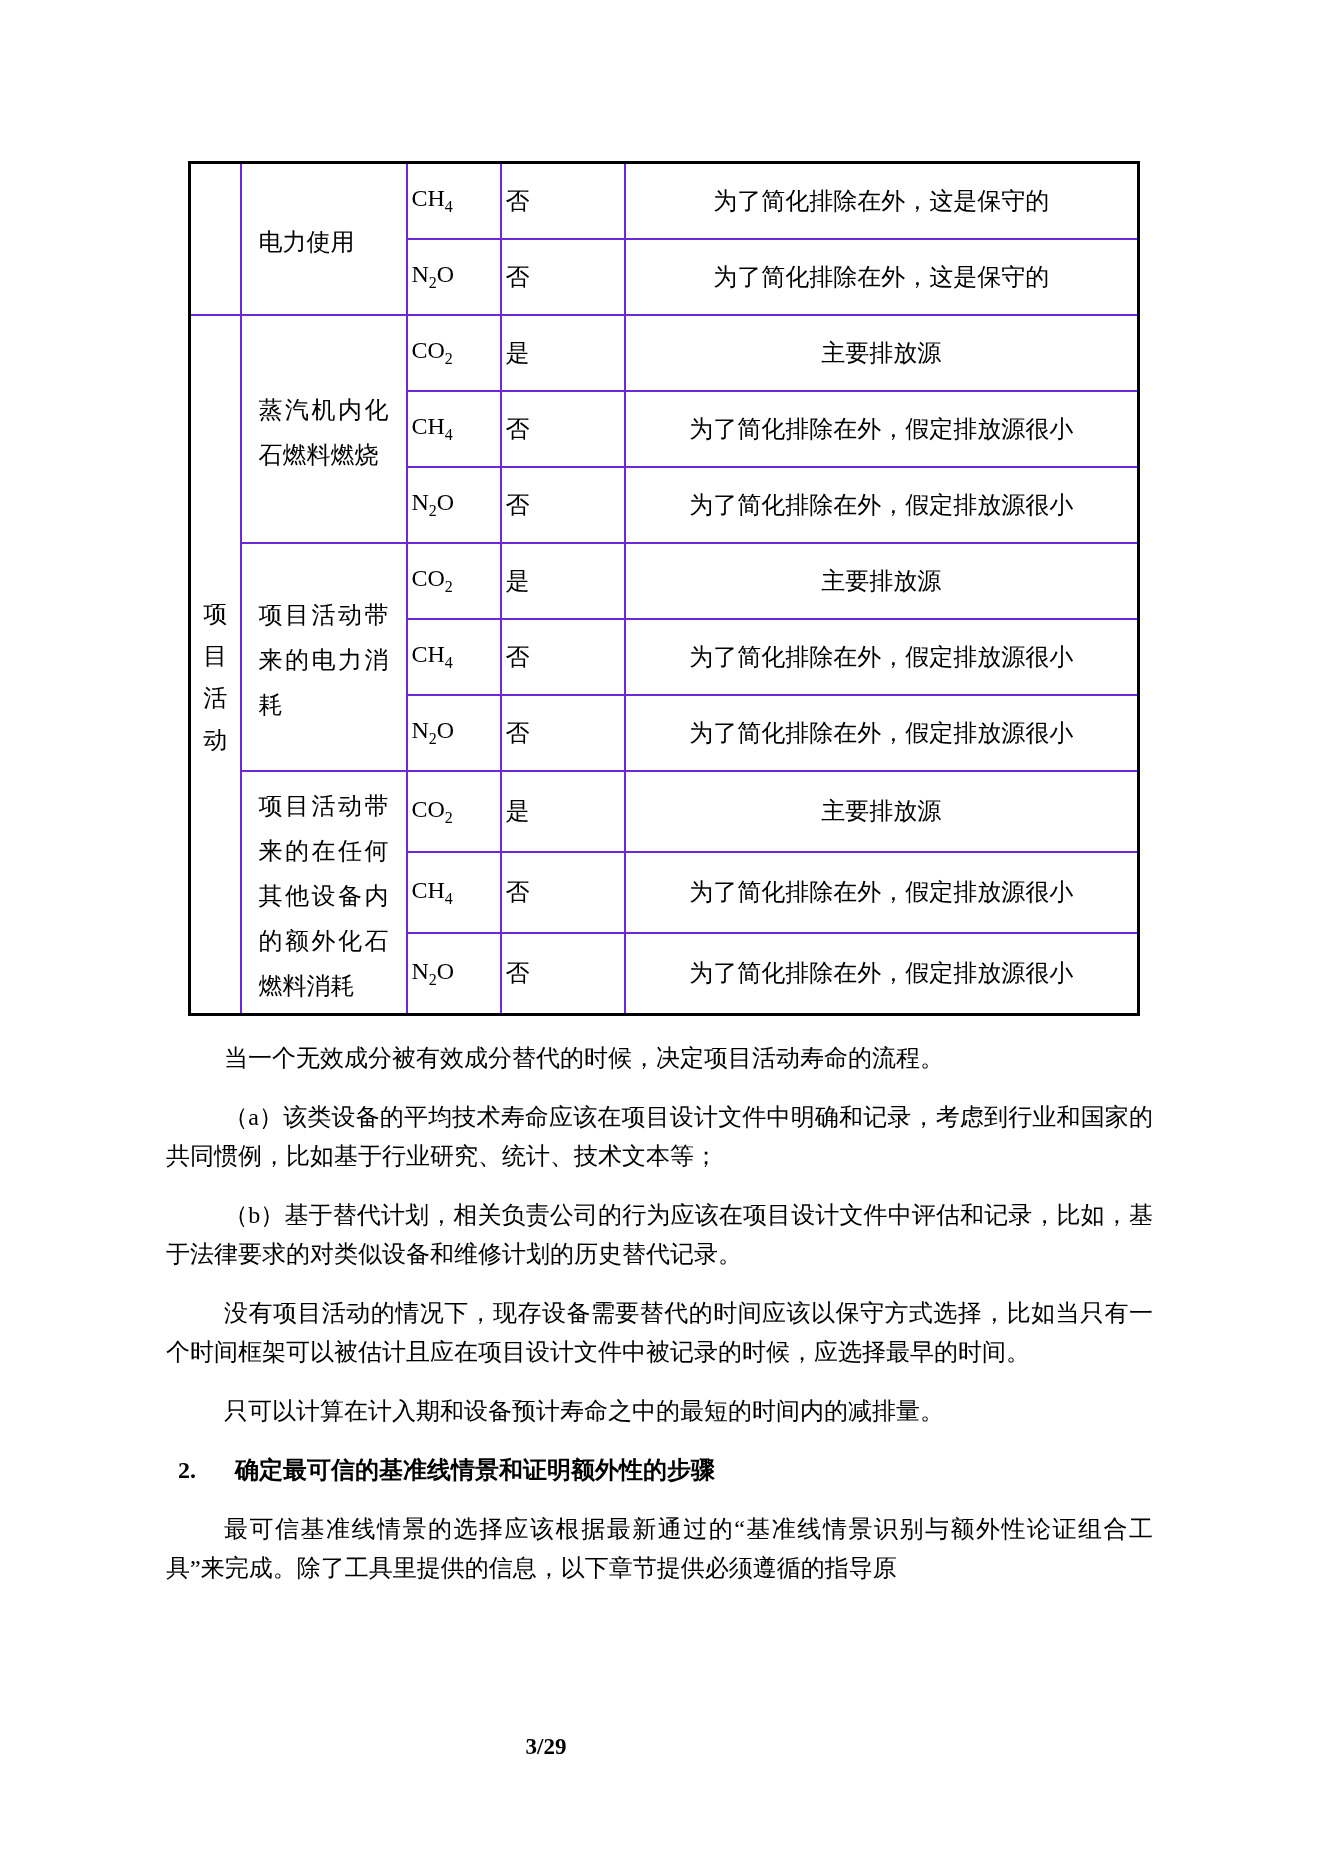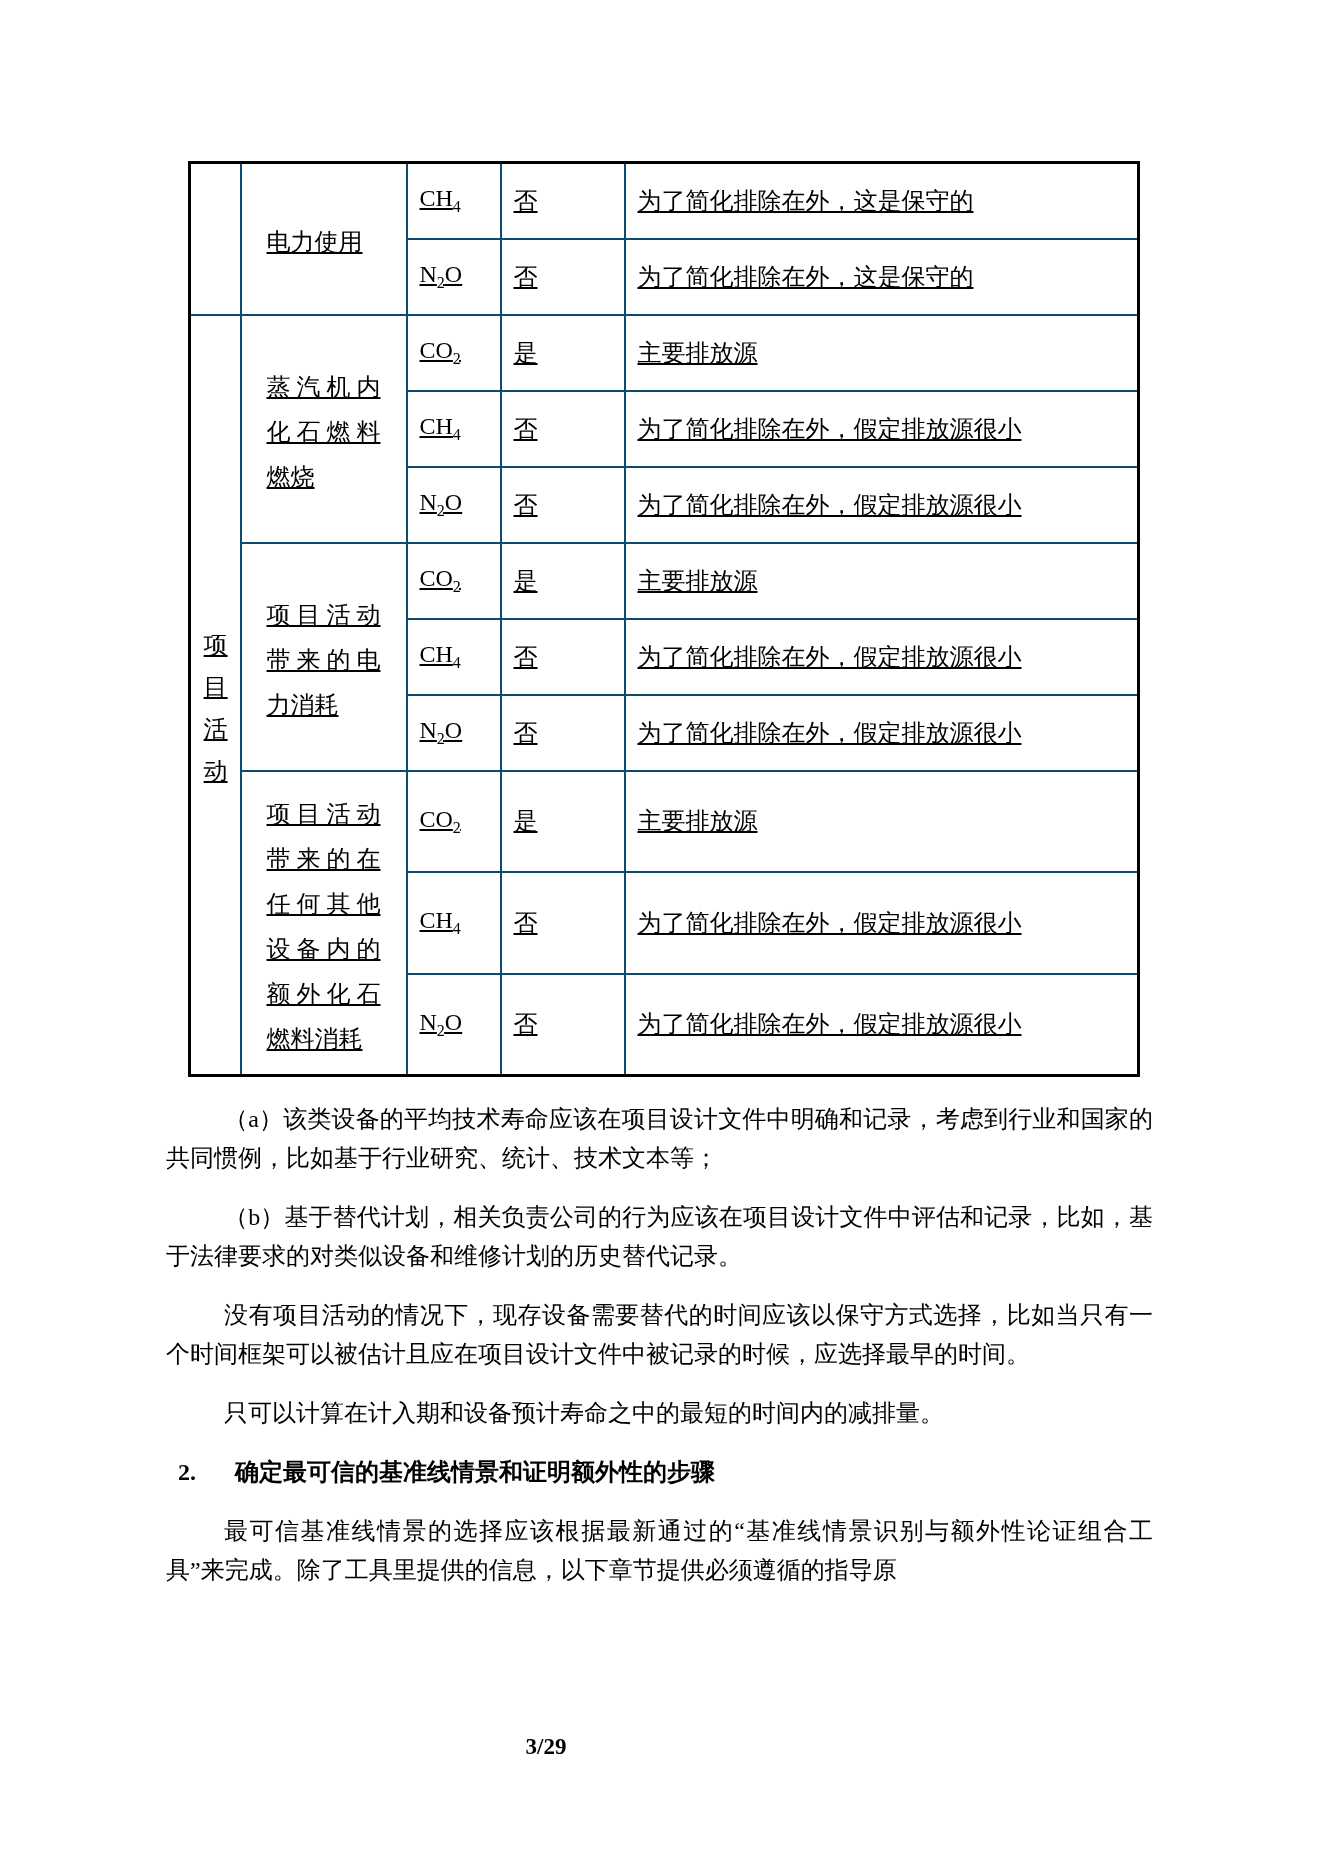--- a/index.html
+++ b/index.html
@@ -24,47 +24,46 @@
   }
   table.ghg {
     border-collapse: collapse;
     table-layout: fixed;
     width: 949px;
     margin-left: 22px;
     margin-bottom: 23px;
     border: 3px solid #000;
   }
   table.ghg td {
-    border: 2px solid #0c4a6e;
+    border: 2px solid #6d28d9;
     font-size: 24px;
     vertical-align: middle;
-    padding: 12px;
+    padding: 4px;
     overflow: hidden;
-    text-decoration: underline;
   }
   table.ghg tr { height: 76px; }
   td.c1 { vertical-align: top; }
   td.c2 { vertical-align: top; }
   .vert {
     width: 1.05em;
     margin: 1px auto;
     padding-top: 26px;
     line-height: 42px;
     word-break: break-all;
     text-align: center;
   }
   .src {
     padding: 8px 13px 0 13px;
     line-height: 45px;
     text-align: justify;
   }
   .gas-cell { padding-left: 12px; }
   .gas-cell sub { font-size: 16px; }
   .inc-cell { padding-left: 13px; }
-  .just-cell { padding-left: 14px; }
+  .just-cell { padding-left: 14px; text-align: center; }
   .bodytext p {
     margin: 0 0 20px 0;
     font-size: 24px;
     line-height: 39px;
     text-align: justify;
     text-indent: 58px;
   }
   .section-heading {
     margin: 0 0 20px 0;
     font-size: 24px;
@@ -171,20 +170,21 @@
         </tr>
         <tr>
           <td class="c3 gas-cell"><span>N</span><sub>2</sub><span>O</span></td>
           <td class="c4 inc-cell"><span>否</span></td>
           <td class="c5 just-cell"><span>为了简化排除在外，假定排放源很小</span></td>
         </tr>
       </tbody>
     </table>
 
     <div class="bodytext">
+      <p>当一个无效成分被有效成分替代的时候，决定项目活动寿命的流程。</p>
       <p>（a）该类设备的平均技术寿命应该在项目设计文件中明确和记录，考虑到行业和国家的共同惯例，比如基于行业研究、统计、技术文本等；</p>
       <p>（b）基于替代计划，相关负责公司的行为应该在项目设计文件中评估和记录，比如，基于法律要求的对类似设备和维修计划的历史替代记录。</p>
       <p>没有项目活动的情况下，现存设备需要替代的时间应该以保守方式选择，比如当只有一个时间框架可以被估计且应在项目设计文件中被记录的时候，应选择最早的时间。</p>
       <p>只可以计算在计入期和设备预计寿命之中的最短的时间内的减排量。</p>
 
       <div class="section-heading">
         <span class="h-num">2.</span><span>确定最可信的基准线情景和证明额外性的步骤</span>
       </div>
 
       <p>最可信基准线情景的选择应该根据最新通过的“基准线情景识别与额外性论证组合工具”来完成。除了工具里提供的信息，以下章节提供必须遵循的指导原</p>

